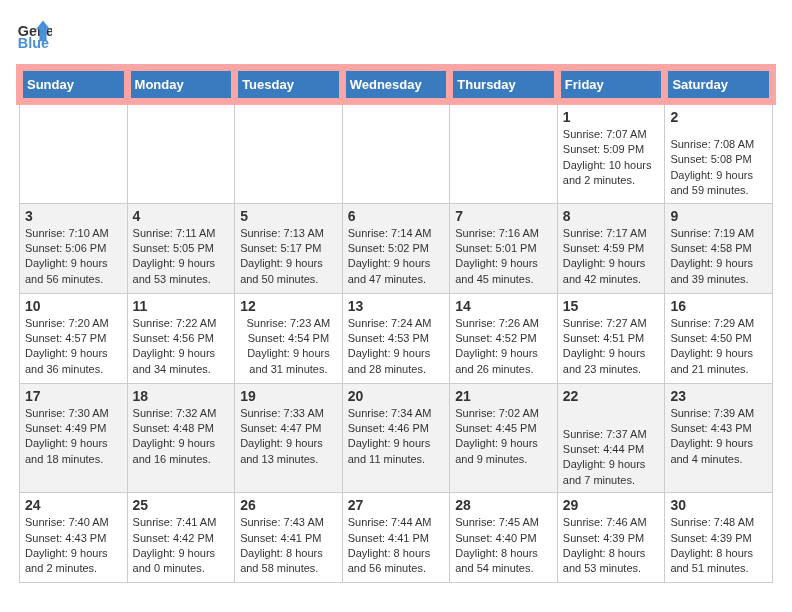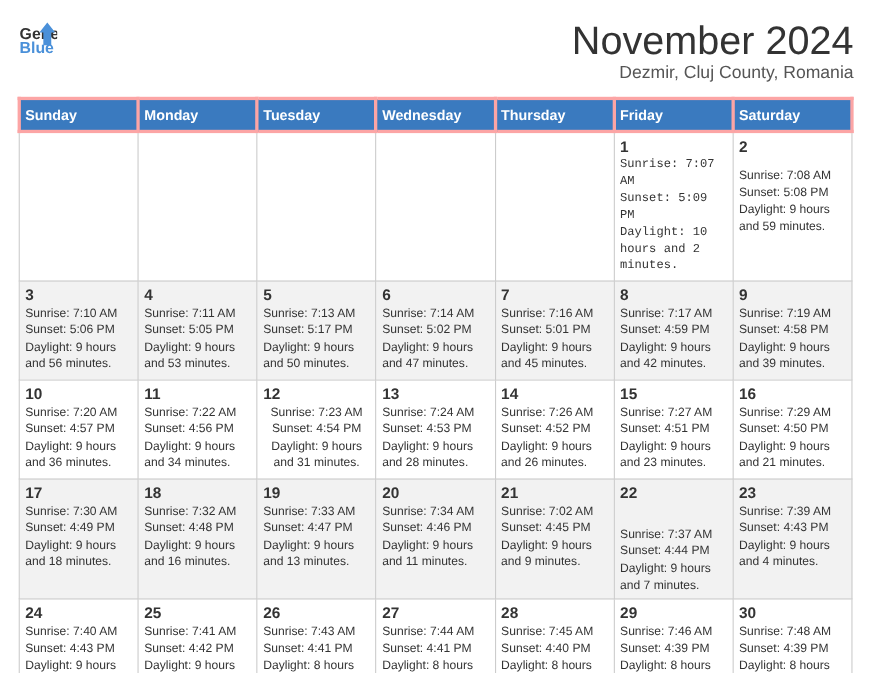--- a/index.html
+++ b/index.html
@@ -42,21 +42,21 @@
       border-collapse: collapse;
       table-layout: fixed;
     }
     thead th {
       background-color: #3a7abf;
       color: #fff;
       font-size: 13px;
       font-weight: bold;
       padding: 6px 4px;
       text-align: left;
-      border: 3px solid #fca5a5;
+      border: 7px solid #fca5a5;
     }
     tbody td {
       vertical-align: top;
       border: 1px solid #ccc;
       padding: 4px 5px;
       font-size: 11px;
       color: #333;
       height: 90px;
       background: #fff;
     }
@@ -81,24 +81,20 @@
 </head>
 <body>
 
 <div class="header-section">
   <div class="logo">
     <svg class="logo-icon" viewBox="0 0 40 40">
       <text x="2" y="22" font-size="16" font-weight="bold" fill="#333" font-family="Arial">General</text>
       <text x="2" y="36" font-size="16" font-weight="bold" fill="#4a90d9" font-family="Arial">Blue</text>
       <polygon points="30,5 38,15 34,15 34,28 26,28 26,15 22,15" fill="#4a90d9"></polygon>
     </svg>
-  </div>
-  <div class="title-block">
-    <div class="month-title">November 2024</div>
-    <div class="location-subtitle">Dezmir, Cluj County, Romania</div>
   </div>
 </div>
 
 <table>
   <thead>
     <tr>
     <th>Sunday</th>
         <th>Monday</th>
         <th>Tuesday</th>
         <th>Wednesday</th>
@@ -109,21 +105,21 @@
   </thead>
   <tbody id="calendar-body">
   <tr>
         <td class="empty-cell"></td>
         <td class="empty-cell"></td>
         <td class="empty-cell"></td>
         <td class="empty-cell"></td>
         <td class="empty-cell"></td>
         <td>
           <span class="day-number">1</span>
-          <div class="day-info" style="white-space: pre-line; font-family: Liberation Mono, monospace;">Sunrise: 7:07 AM
+          <div class="day-info" style="white-space: pre-line;">Sunrise: 7:07 AM
 Sunset: 5:09 PM
 Daylight: 10 hours and 2 minutes.</div>
         </td>
         <td>
           <span class="day-number">2</span>
           <div class="day-info" style="white-space: pre-line; margin-top: 12px;">Sunrise: 7:08 AM
 Sunset: 5:08 PM
 Daylight: 9 hours and 59 minutes.</div>
         </td>
       </tr>

